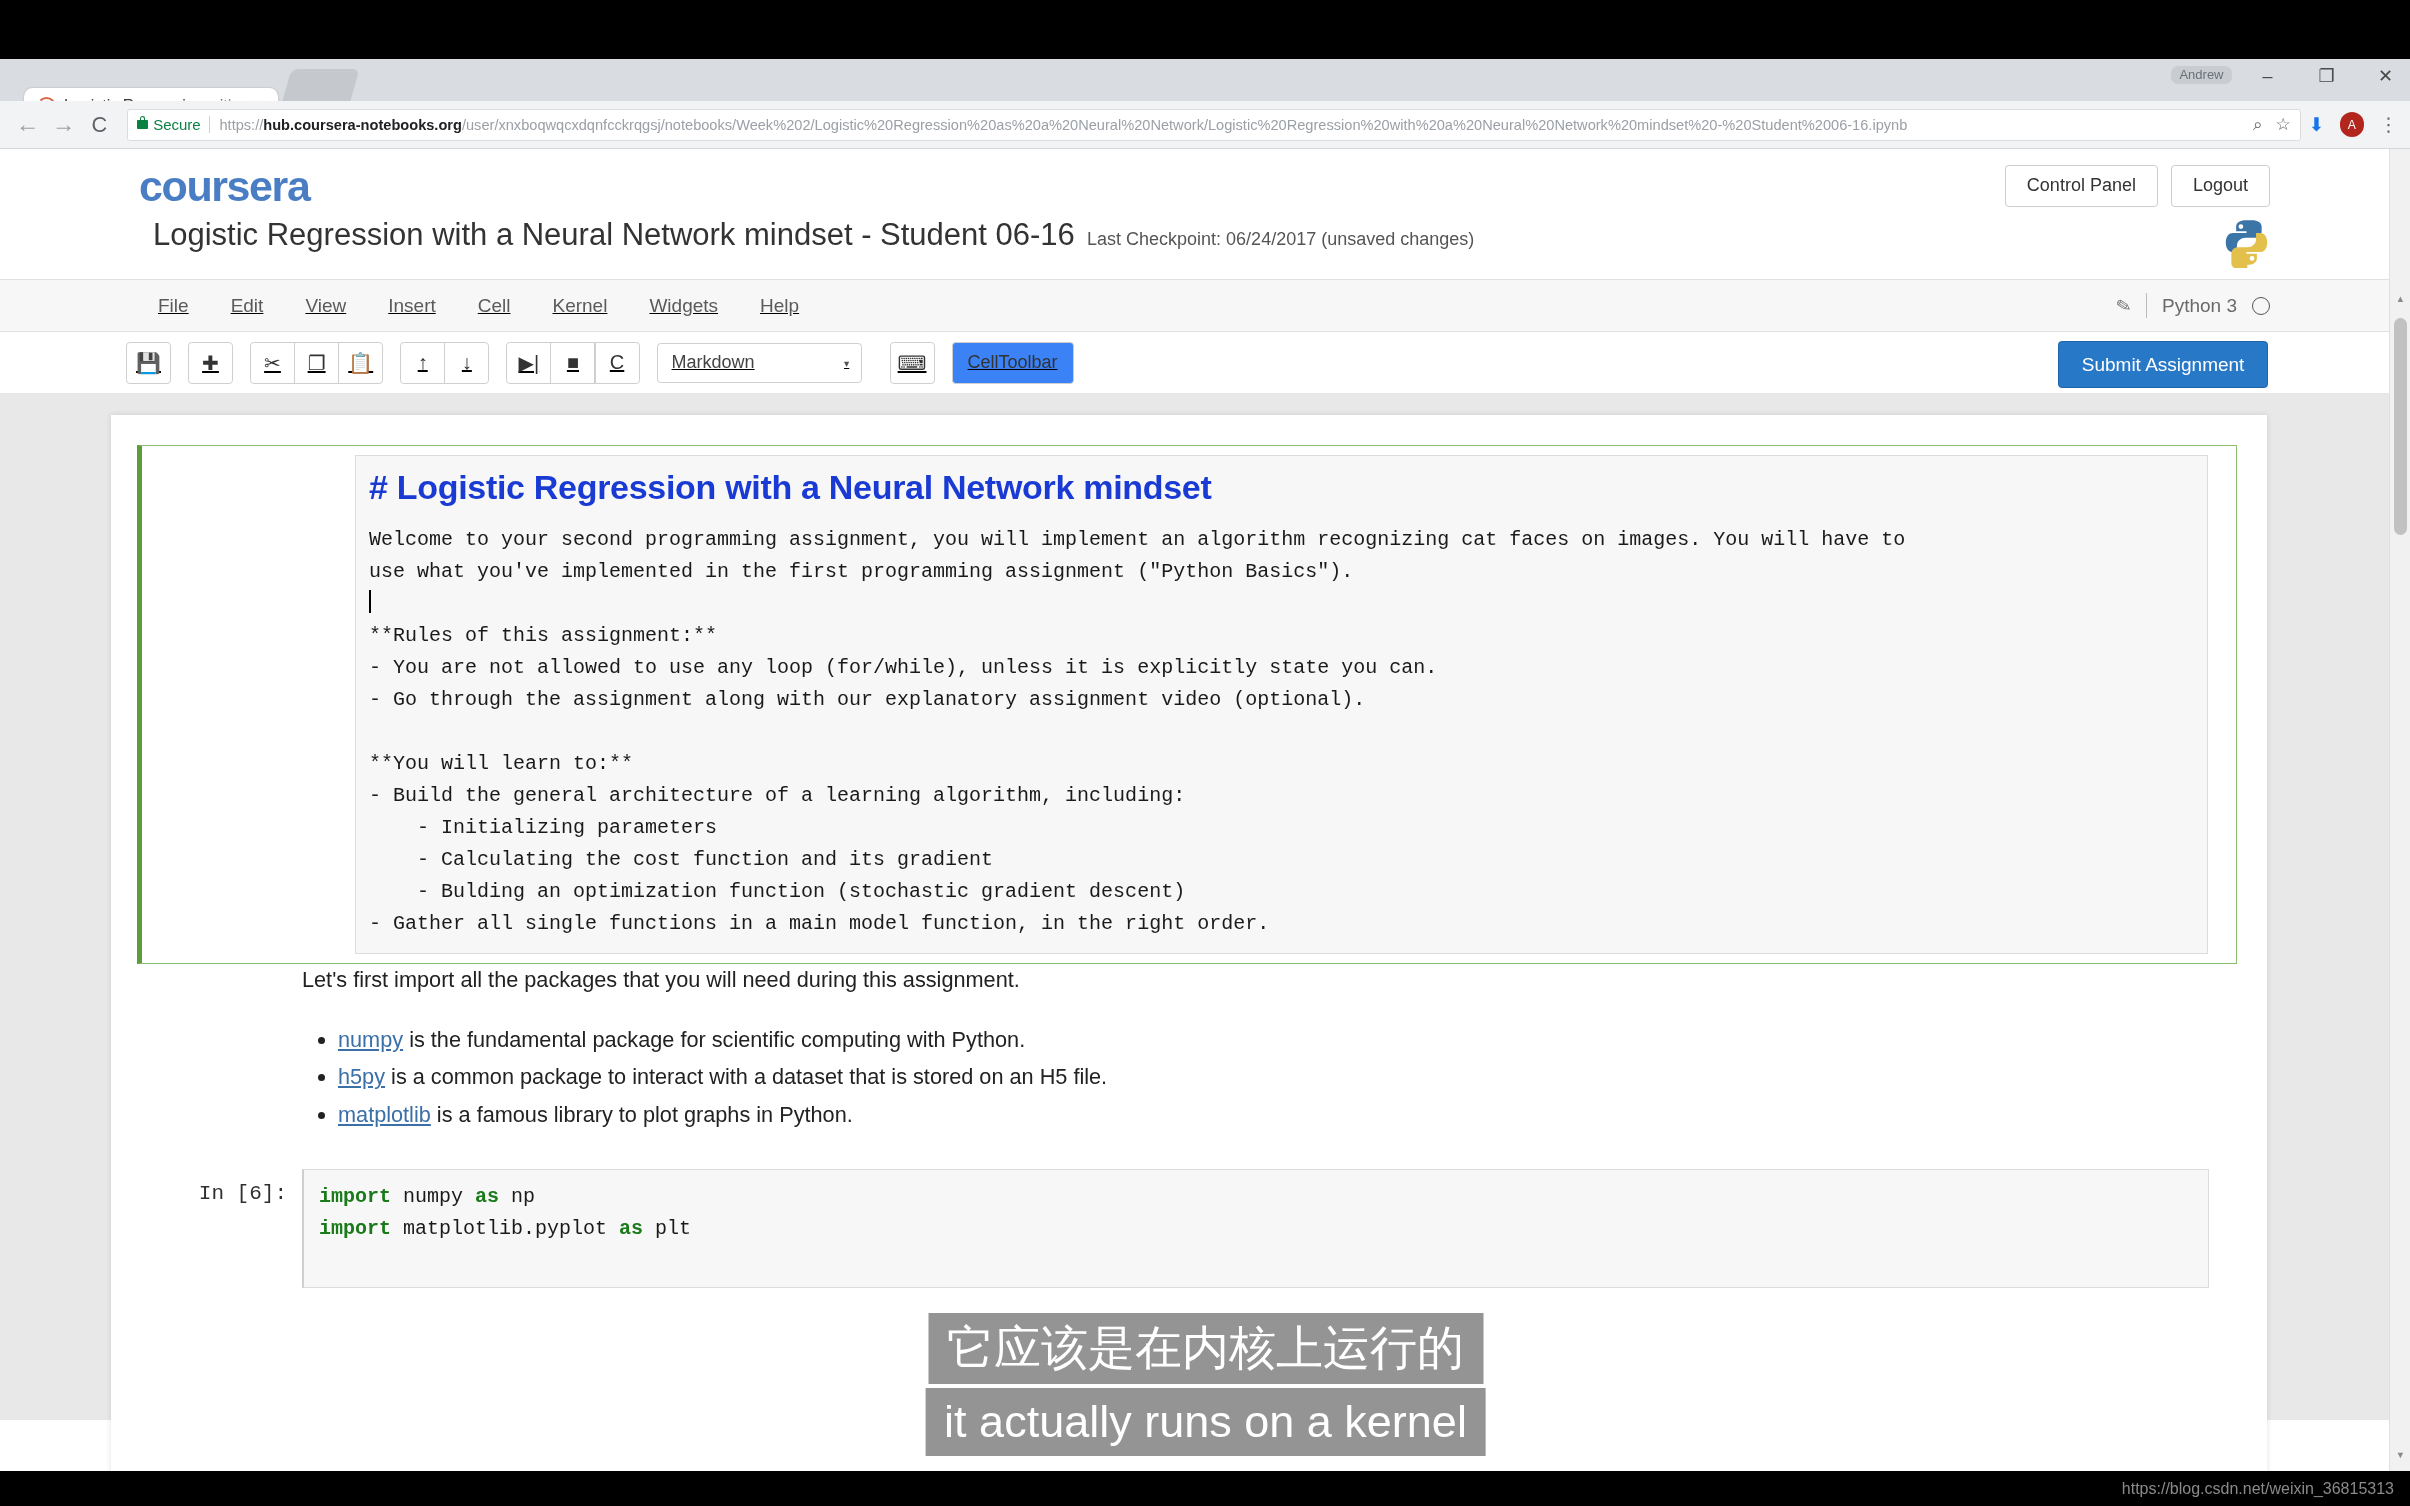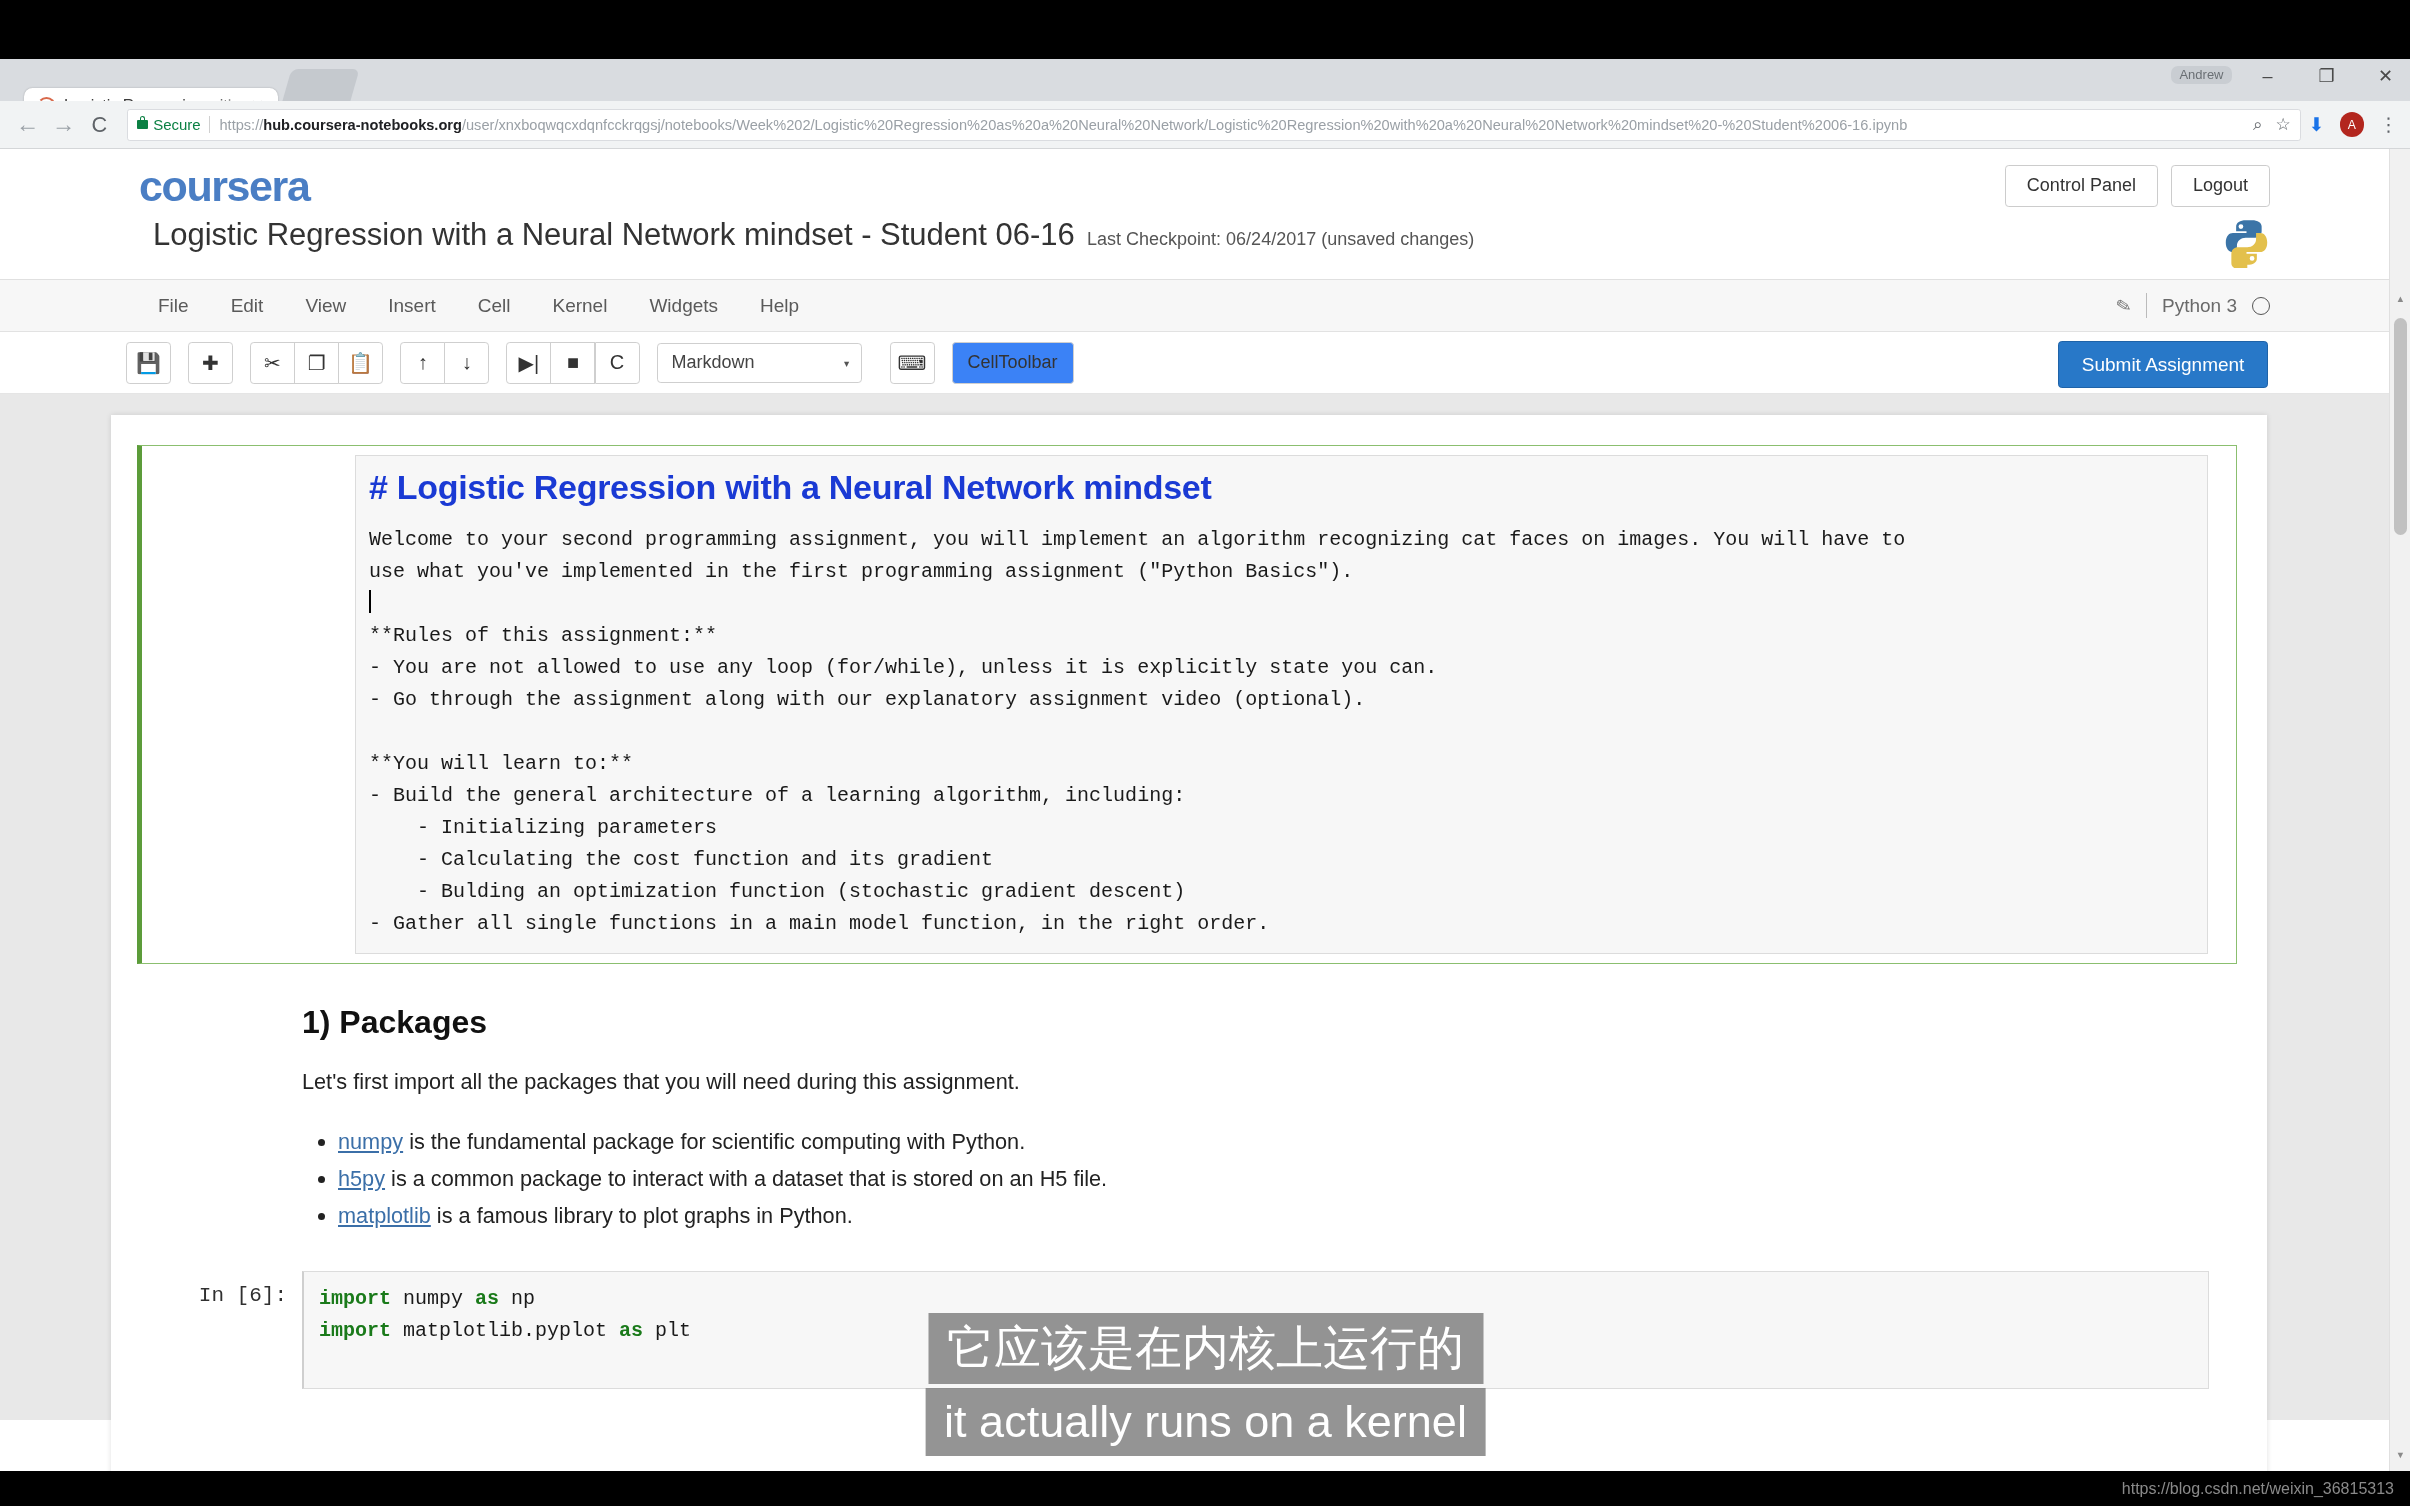--- a/index.html
+++ b/index.html
@@ -154,20 +154,21 @@
     display: flex; align-items: center; justify-content: center;
   }
   .kebab { font-size: 19px; color: #5f6368; letter-spacing: 0; line-height: .7; }
 
   
   .page {
     position: relative;
     height: 1323px;
     background: #fff;
     overflow: hidden;
+    text-decoration: underline;
   }
   .nb-header {
     position: relative;
     height: 130px;
     border-bottom: 0.9px solid #e0e0e0;
     background: #fff;
   }
   .logo {
     position: absolute;
     left: 139px; top: 13px;
@@ -539,21 +540,20 @@
               <div class="code-line">    - Initializing parameters</div>
               <div class="code-line">    - Calculating the cost function and its gradient</div>
               <div class="code-line">    - Bulding an optimization function (stochastic gradient descent)</div>
               <div class="code-line">- Gather all single functions in a main model function, in the right order.</div>
             </div>
           </div>
 
           <div class="cell-out">
             <div class="cell-gutter"></div>
             <div class="out-body">
-              <div class="h2">1) Packages</div>
               <div class="para">Let's first import all the packages that you will need during this assignment.</div>
               <ul class="bullets">
                 <li><a href="#">numpy</a><span> is the fundamental package for scientific computing with Python.</span></li>
                 <li><a href="#">h5py</a><span> is a common package to interact with a dataset that is stored on an H5 file.</span></li>
                 <li><a href="#">matplotlib</a><span> is a famous library to plot graphs in Python.</span></li>
               </ul>
             </div>
           </div>
 
           <div class="code-cell">

